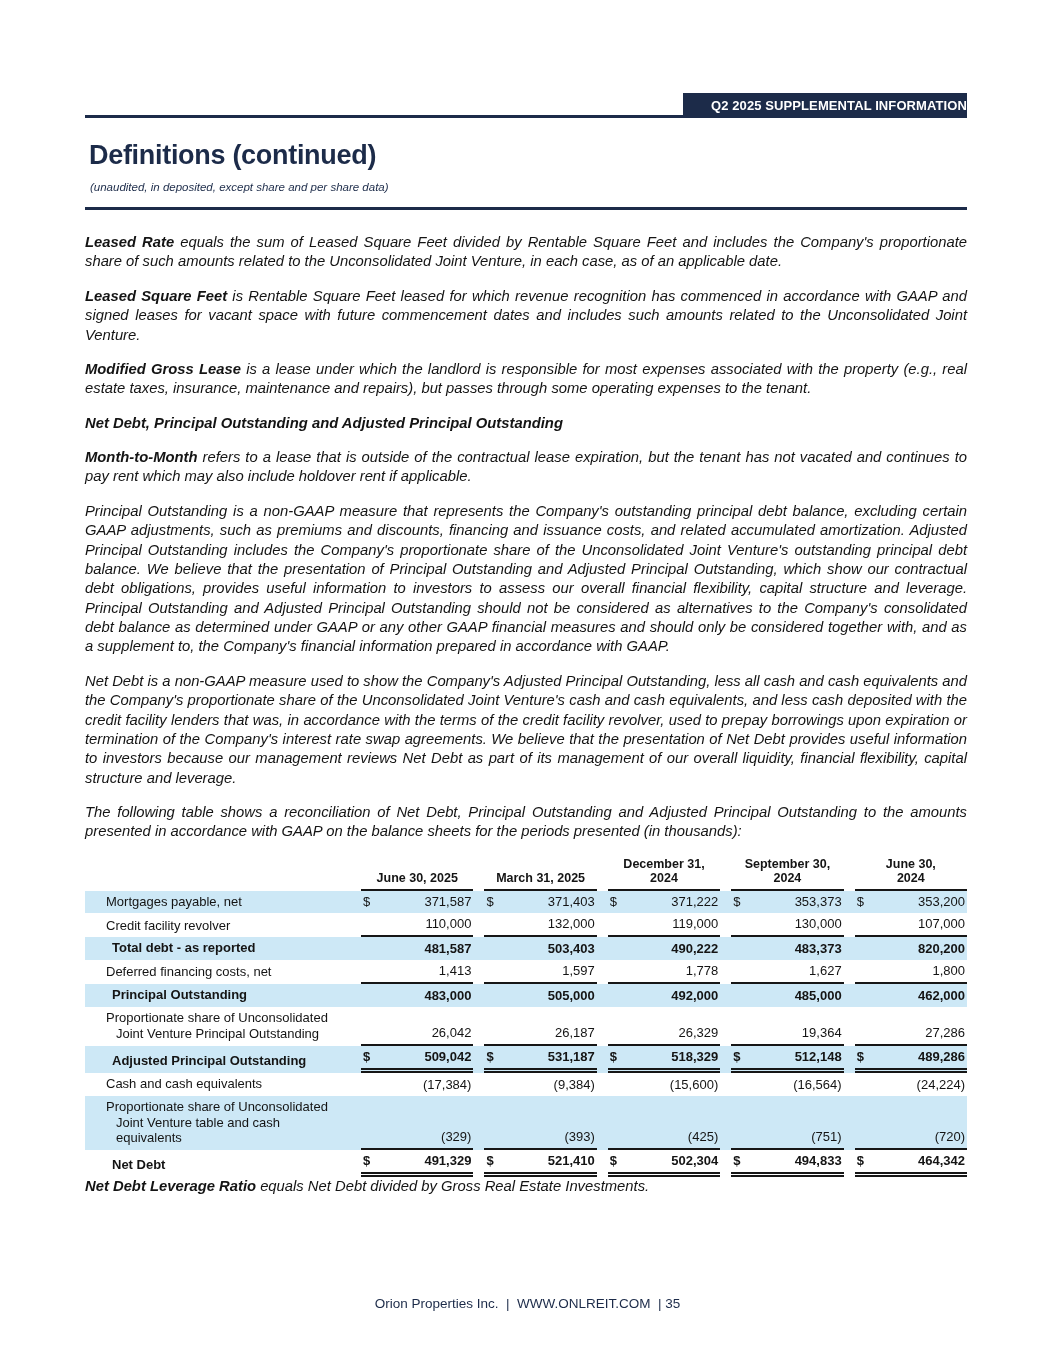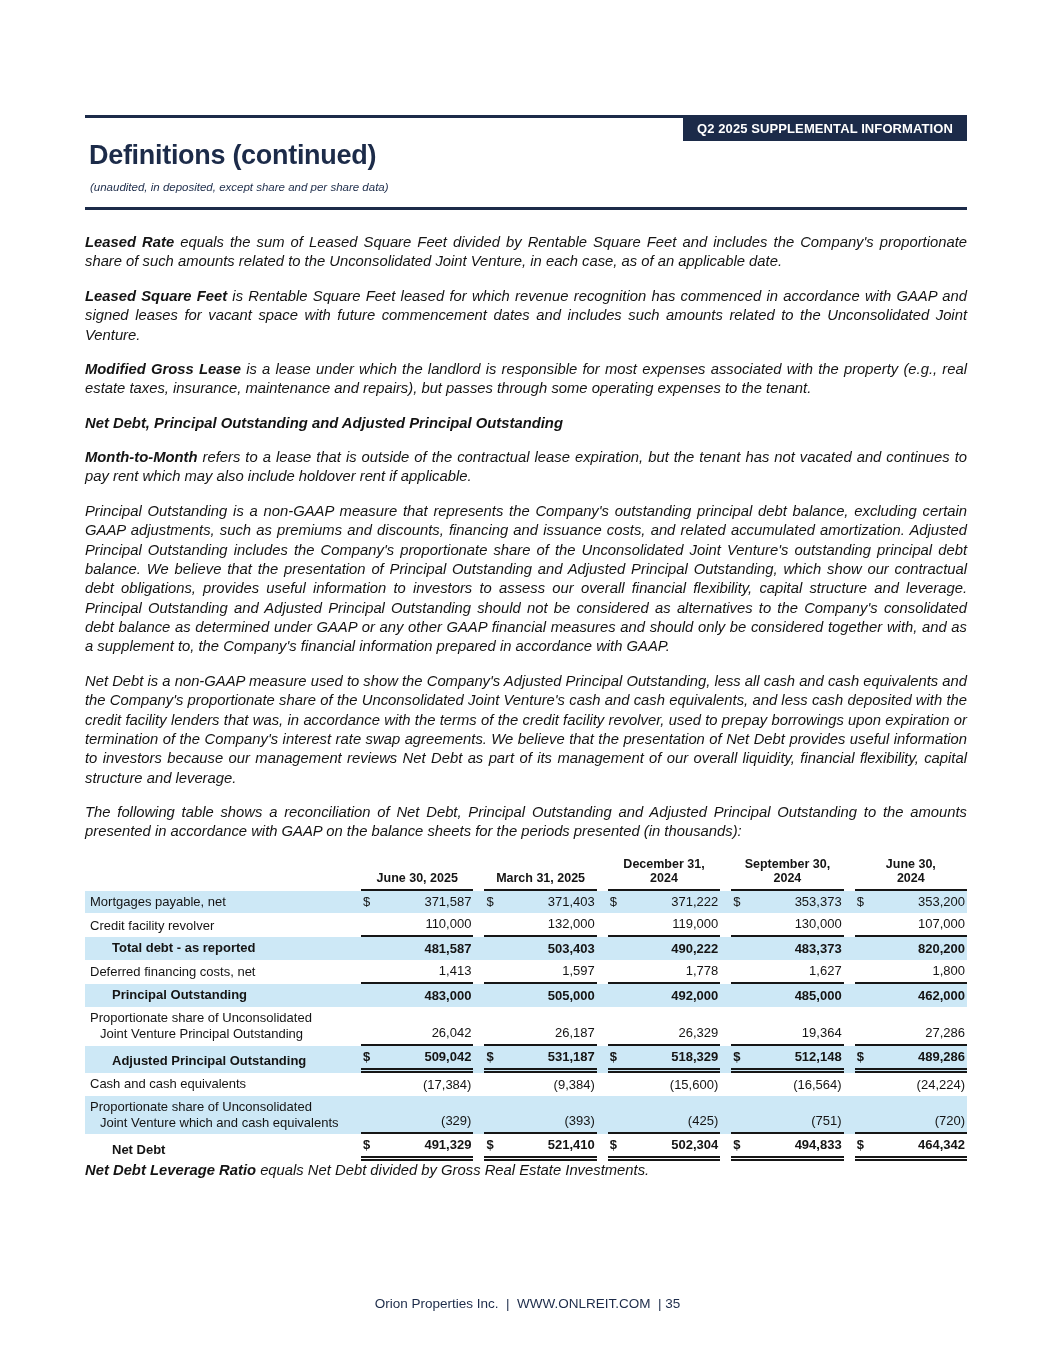--- a/index.html
+++ b/index.html
@@ -2,22 +2,22 @@
 <html><head>
 <meta charset="utf-8">
 <style>
   html,body{margin:0;padding:0;}
   body{
     width:1055px;height:1365px;position:relative;background:#ffffff;
     font-family:"Liberation Sans", sans-serif;color:#141414;overflow:hidden;
   }
   .banner{
     position:absolute;left:683px;top:93px;width:284px;height:25px;
-    background:#1c2b49;color:#ffffff;display:flex;align-items:center;justify-content:center;
-    font-size:13px;font-weight:bold;letter-spacing:0.1px;white-space:nowrap;margin-top:23px;
+    background:#1c2b49;color:#ffffff;display:flex;align-items:center;justify-content:flex-end;
+    font-size:13px;font-weight:bold;letter-spacing:0.1px;white-space:nowrap;
   }
   .rule1{position:absolute;left:85px;width:882px;top:115px;height:3px;background:#1c2b49;}
   .rule2{position:absolute;left:85px;width:882px;top:207px;height:2.5px;background:#1c2b49;}
   .doc-title{
     position:absolute;left:89px;top:140px;font-size:27px;font-weight:bold;
     color:#1c2b49;letter-spacing:-0.3px;
   }
   .doc-subtitle{
     position:absolute;left:90px;top:181px;font-size:11.5px;font-style:italic;color:#1c2b49;
   }
@@ -26,21 +26,21 @@
     font-size:14.8px;font-style:italic;text-align:justify;line-height:1.31;
     margin:0 0 15px 0;color:#141414;
   }
   .para b{font-weight:bold;}
   
   .fintable{margin-top:10px;font-style:normal;text-align:left;}
   .trow{display:flex;align-items:stretch;}
   .tlabel{
     width:265px;flex:0 0 265px;font-size:13px;line-height:1.22;
     display:flex;flex-direction:column;justify-content:flex-end;
-    padding:3px 4px 4px 5px;box-sizing:border-box;
+    padding:3px 4px 4px 21px;box-sizing:border-box;
   }
   .tlabel span{display:block;}
   .lbl2{padding-left:10px;}
   .tcell,.hcell{flex:1 1 0;margin-left:11px;box-sizing:border-box;}
   .tcell{
     display:flex;align-items:flex-end;padding:3px 2px 4px 2px;font-size:13px;
   }
   .tcell .val{margin-left:auto;}
   .hcell{
     display:flex;flex-direction:column;justify-content:flex-end;text-align:center;
@@ -290,21 +290,21 @@
           <span class="val">(16,564)</span>
         </div>
       <div class="tcell">
           <span class="val">(24,224)</span>
         </div>
     </div>
 
     <div class="trow blue u1">
       <div class="tlabel">
           <span>Proportionate share of Unconsolidated</span>
-          <span class="lbl2">Joint Venture which and cash equivalents</span>
+          <span class="lbl2">Joint Venture table and cash equivalents</span>
         </div>
       <div class="tcell">
           <span class="val">(329)</span>
         </div>
       <div class="tcell">
           <span class="val">(393)</span>
         </div>
       <div class="tcell">
           <span class="val">(425)</span>
         </div>

